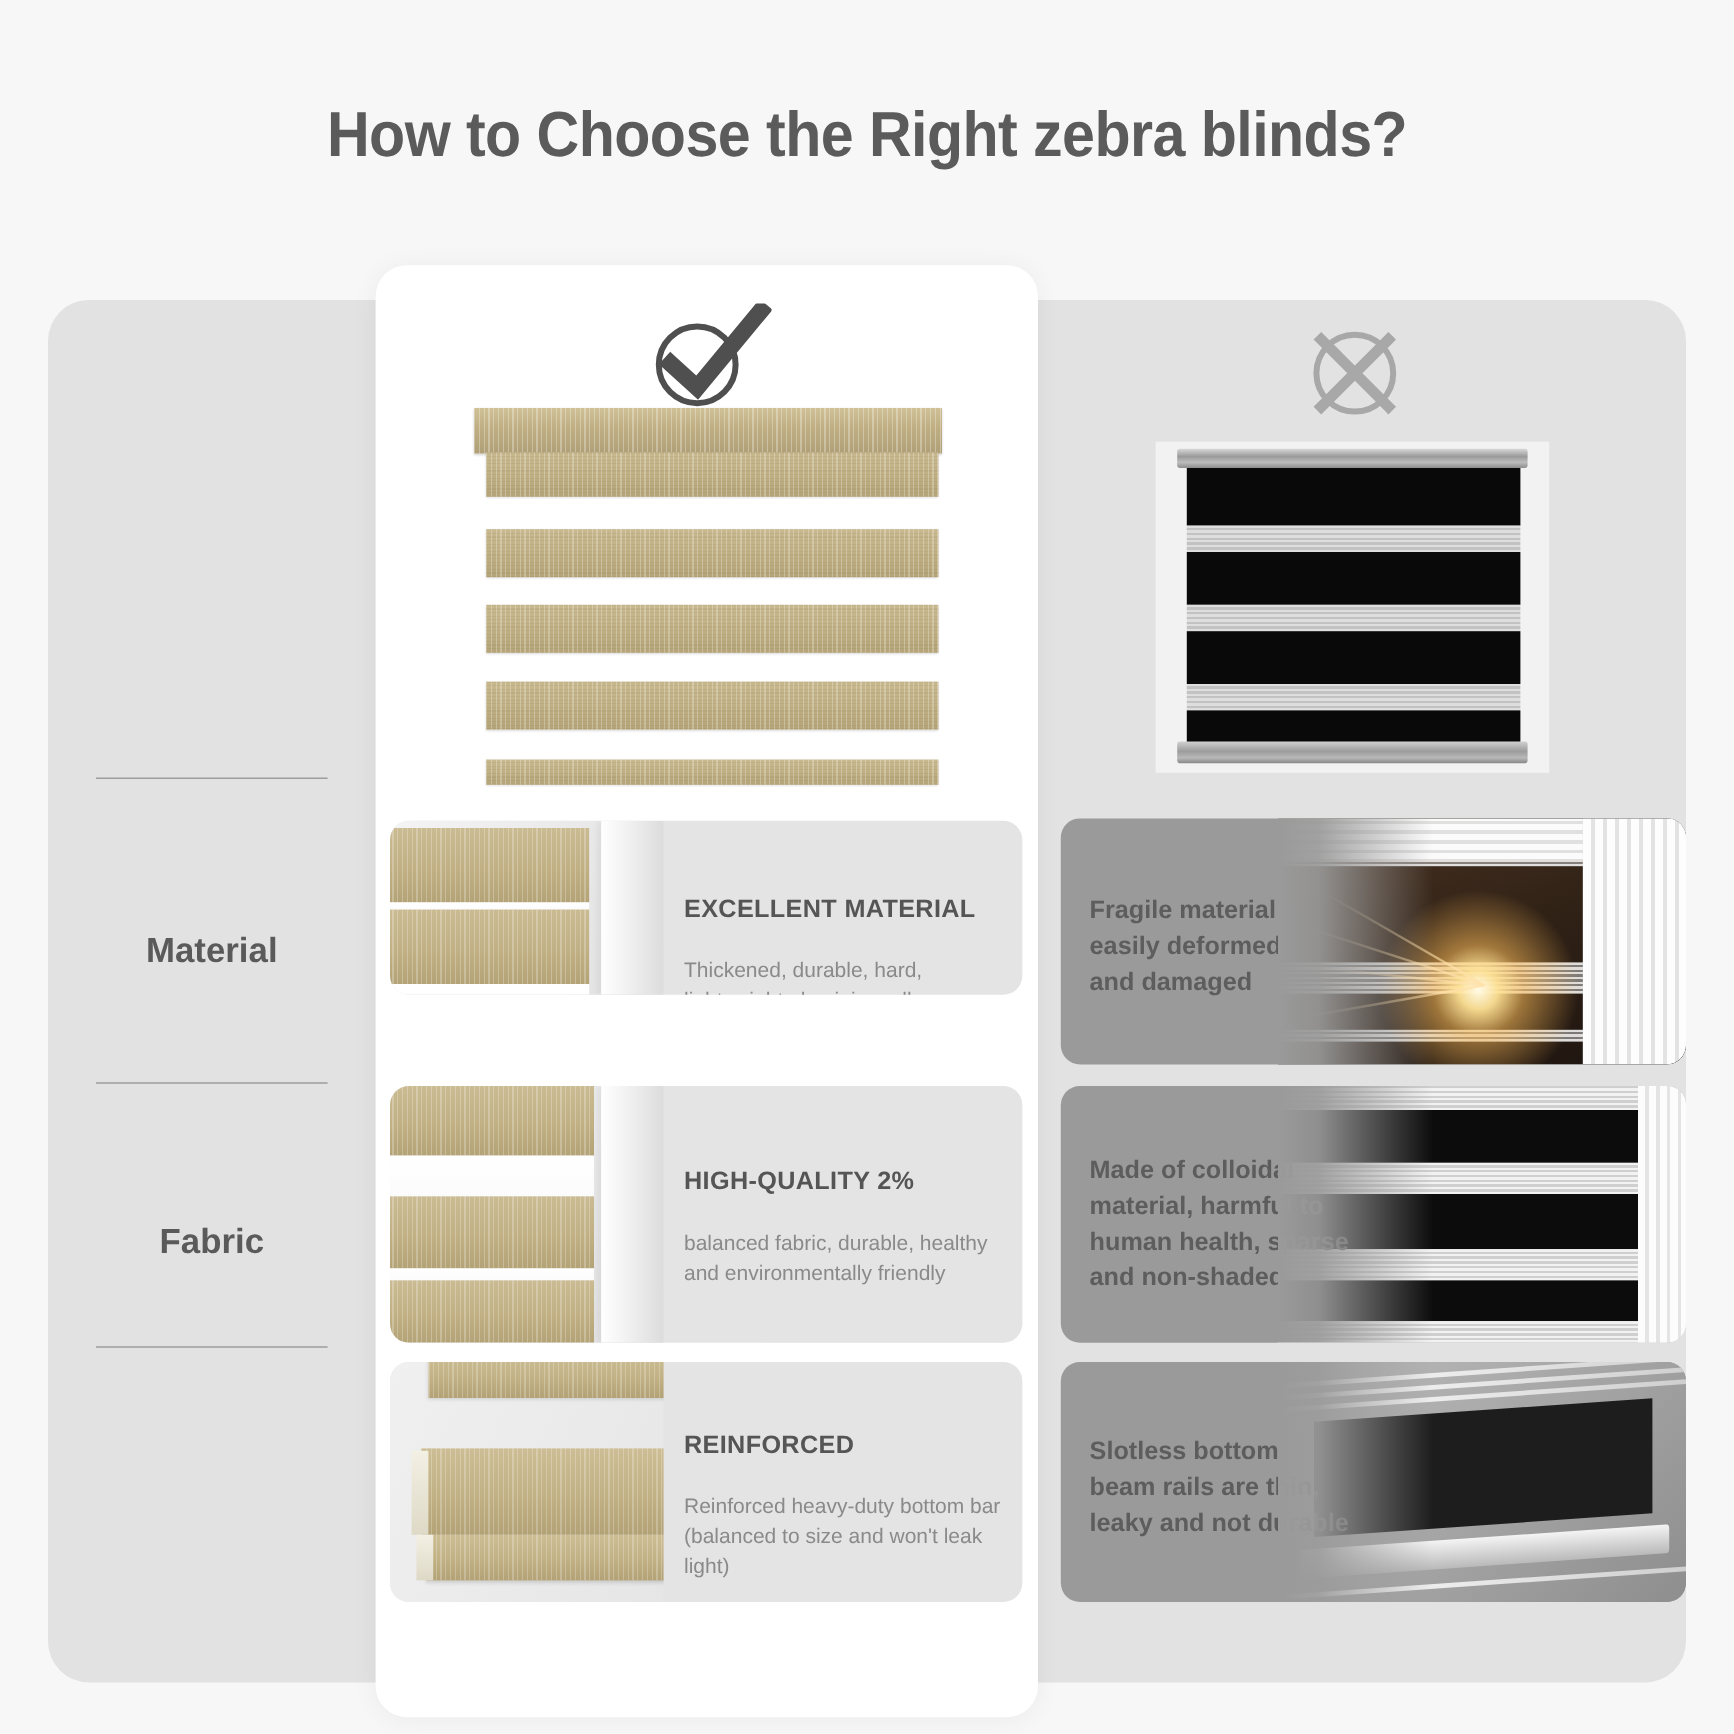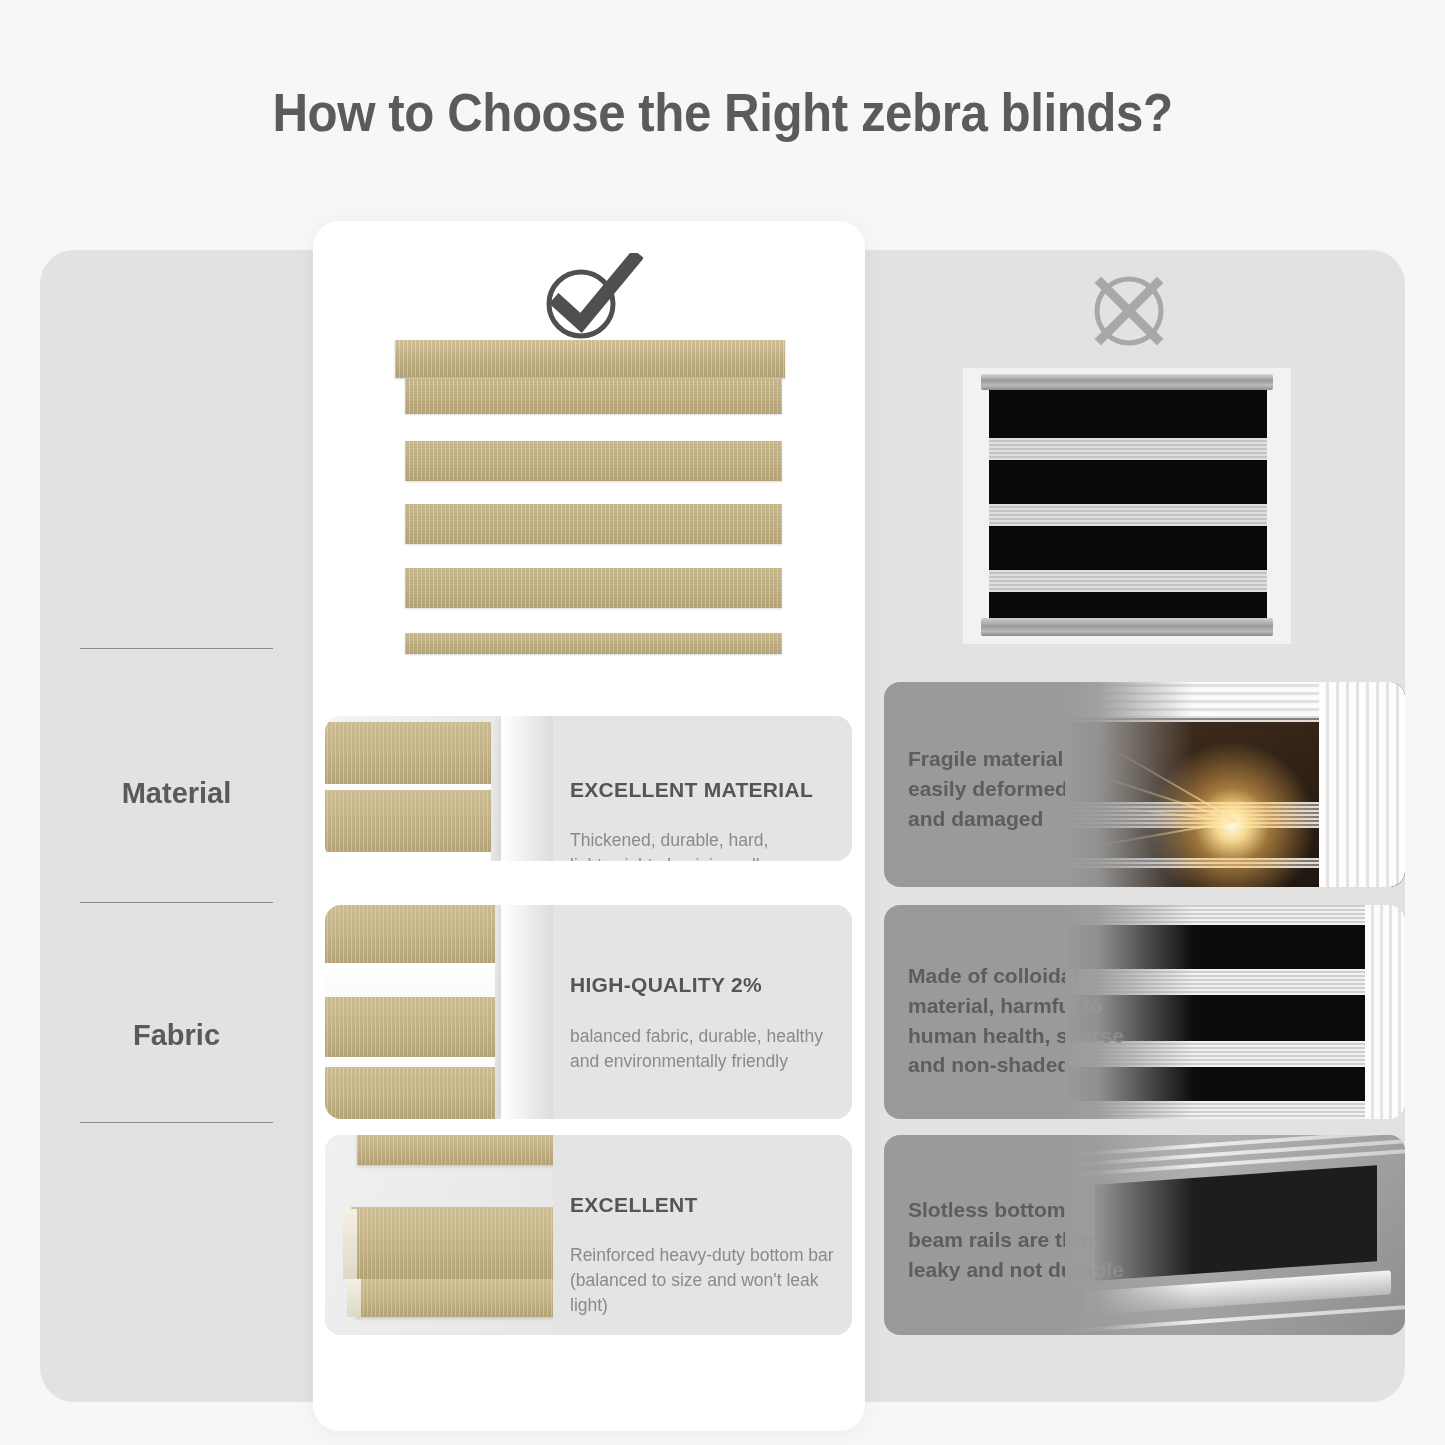--- a/index.html
+++ b/index.html
@@ -125,21 +125,21 @@
   .bb5{top:202px;height:22px;}
   .bb6{top:224px;height:28px;}
 
   
   .good-card{
     position:absolute;left:325px;width:527px;
     background:#e4e4e4;
     border-radius:16px;
     overflow:hidden;
   }
-  .good-card.gc0{top:716px;height:145px;}
+  .good-card.gc0{top:684px;height:145px;}
   .good-card.gc1{top:905px;height:214px;}
   .good-card.gc2{top:1135px;height:200px;}
 
   .good-photo{position:absolute;left:0;top:0;width:228px;height:100%;overflow:hidden;}
   .good-text{position:absolute;left:245px;top:0;width:275px;height:100%;}
   .good-title{
     position:absolute;left:0;
     font-size:21px;font-weight:bold;color:#555555;
     letter-spacing:.3px;white-space:nowrap;
   }
@@ -355,21 +355,21 @@
   <div class="good-photo">
     <div class="ph-beam">
       <div class="bar" style="left:32px;right:-10px;top:-6px;height:36px;"></div>
       <div class="bar" style="left:26px;right:-10px;top:72px;height:72px;"></div>
       <div class="endcap" style="left:18px;top:74px;width:14px;height:70px;"></div>
       <div class="bar" style="left:30px;right:-10px;top:144px;height:38px;"></div>
       <div class="endcap" style="left:22px;top:144px;width:14px;height:38px;"></div>
     </div>
   </div>
   <div class="good-text">
-    <div class="good-title">EXCELLENT</div>
+    <div class="good-title">REINFORCED</div>
     <div class="good-body">Reinforced heavy-duty bottom bar (balanced to size and won't leak light)</div>
   </div>
 </div>
 
 <div class="bad-card bc0">
   <div class="bad-photo">
     <div class="pb-sun">
       <div class="wood"></div>
       <div class="lslat" style="top:24px;height:16px;"></div>
       <div class="lslat" style="top:120px;height:26px;"></div>

